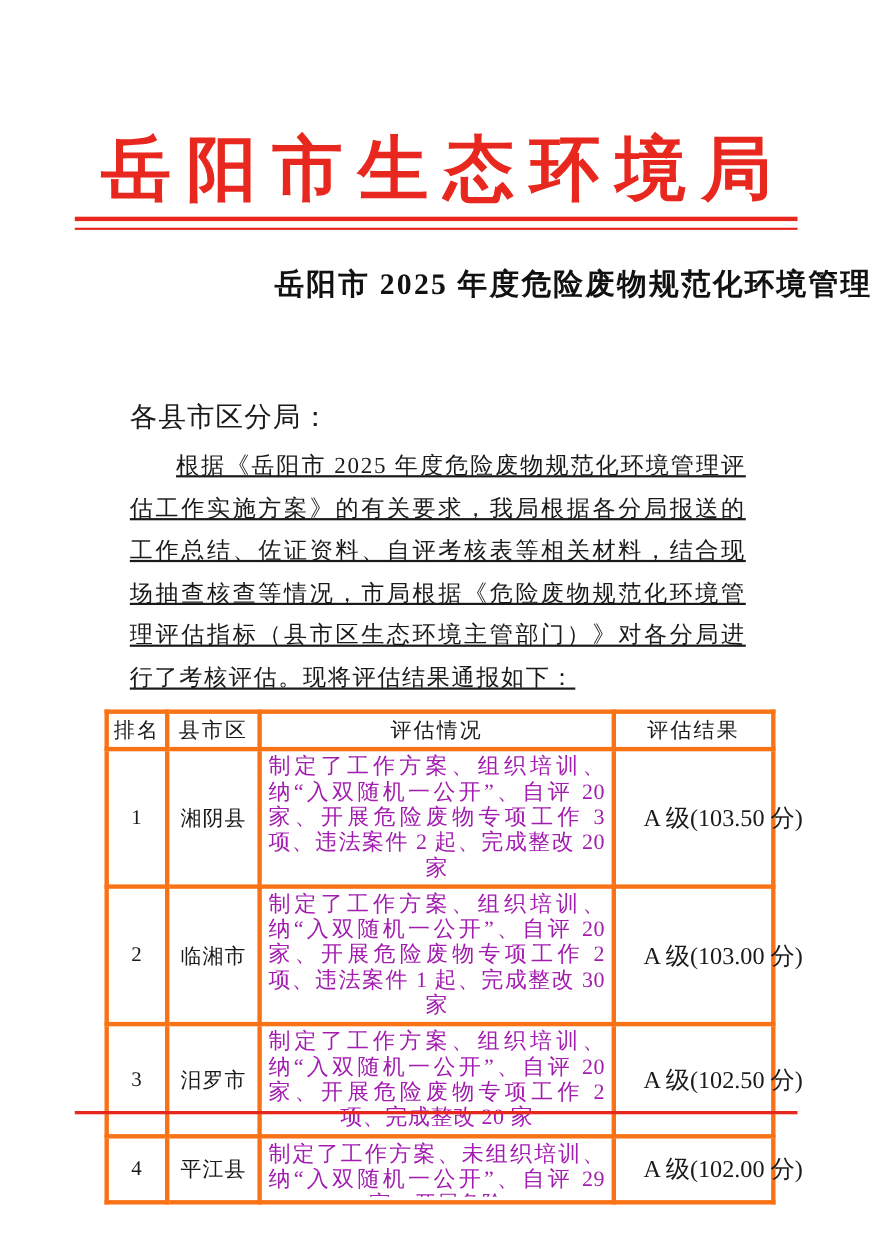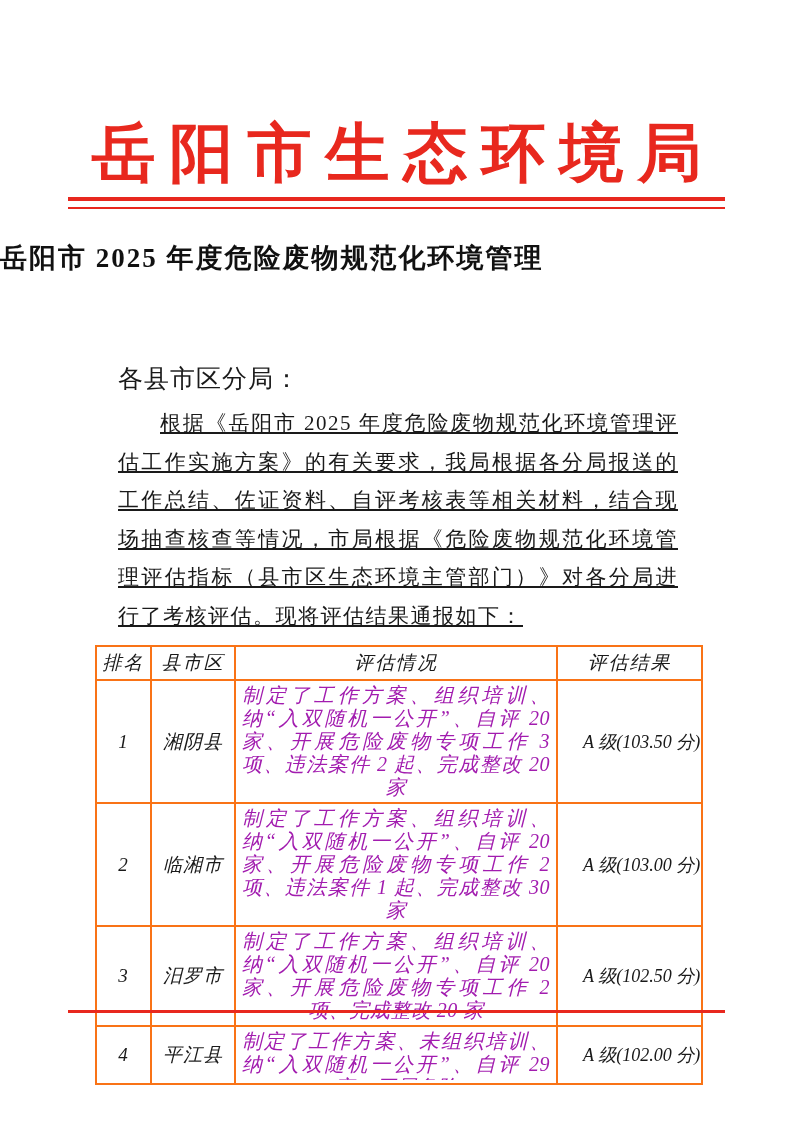--- a/index.html
+++ b/index.html
@@ -15,55 +15,55 @@
     position:absolute; top:110px; left:0; width:100%;
     text-align:center; white-space:nowrap;
     color:#e8281e; font-size:64px; font-weight:bold;
     letter-spacing:14px; text-indent:14px;
   }
   .rules { position:absolute; top:197px; left:68px; width:657px; }
   .rule-thick { height:4px; background:#e8281e; }
   .rule-thin  { height:2px; background:#e8281e; margin-top:6px; }
   .doc-title {
     position:absolute; top:237px; left:0; width:100%;
-    text-align:left; font-size:27px; font-weight:bold;
+    text-align:right; font-size:27px; font-weight:bold;
     line-height:43px; letter-spacing:2px; color:#111;
   }
   .salutation {
     position:absolute; top:362px; left:118px;
     font-size:25px; letter-spacing:1px;
   }
   .paragraph {
     position:absolute; top:404px; left:118px; width:560px;
     font-size:21px; line-height:38.5px; letter-spacing:1.5px;
     text-align:justify; text-indent:2em;text-decoration:underline;
   }
   table.assess-table {
     position:absolute; top:645px; left:95px; width:606px;
     border-collapse:collapse; table-layout:fixed;
   }
   .assess-table col.c-rank     { width:55px; }
   .assess-table col.c-district { width:84px; }
   .assess-table col.c-detail   { width:322px; }
   .assess-table col.c-result   { width:145px; }
-  .assess-table th, .assess-table td { border:2px solid #f97316; vertical-align:middle;font-style:italic; }
+  .assess-table th, .assess-table td { border:4px solid #f97316; vertical-align:middle; }
   .assess-table th {
     font-size:19px; font-weight:normal; height:34px;
     text-align:center; letter-spacing:2px;
   }
   .assess-table td.rank, .assess-table td.district {
     font-size:19px; text-align:center; letter-spacing:1px;
   }
   .assess-table td.detail {
     font-size:20px; line-height:23px; padding:3px 6px;
     color:#a21caf; text-align:justify; text-align-last:center;
     letter-spacing:0.5px;
   }
   .assess-table td.result {
-    font-size:18px; padding-left:25px; white-space:nowrap;
+    font-size:22px; padding-left:25px; white-space:nowrap;
   }
   .detail-clip { max-height:50px; overflow:hidden; }
   .rule-bottom {
     position:absolute; top:1010px; left:68px; width:657px;
     height:3px; background:#e8281e;
   }
 </style>
 </head>
 <body>
 

